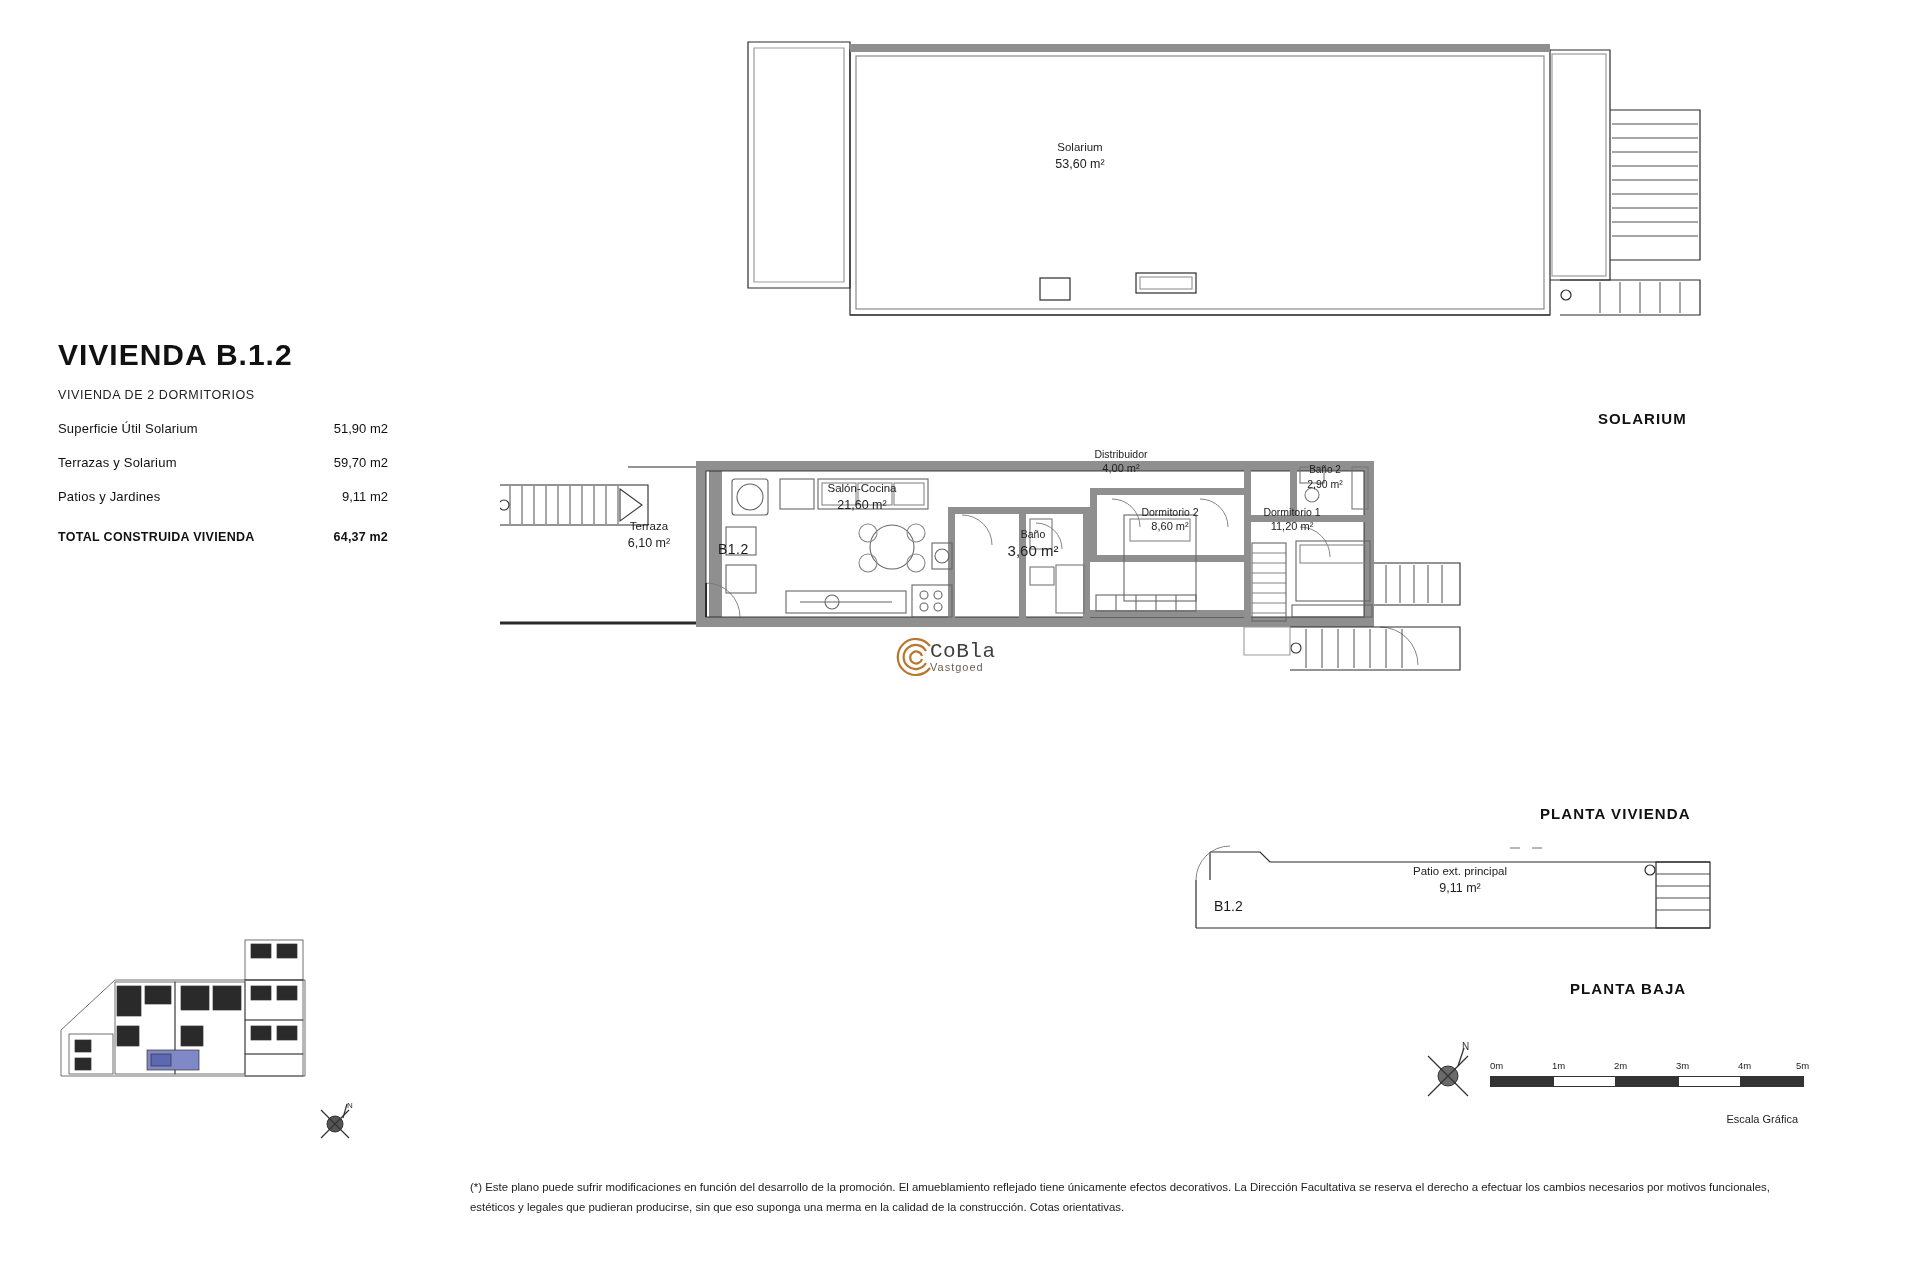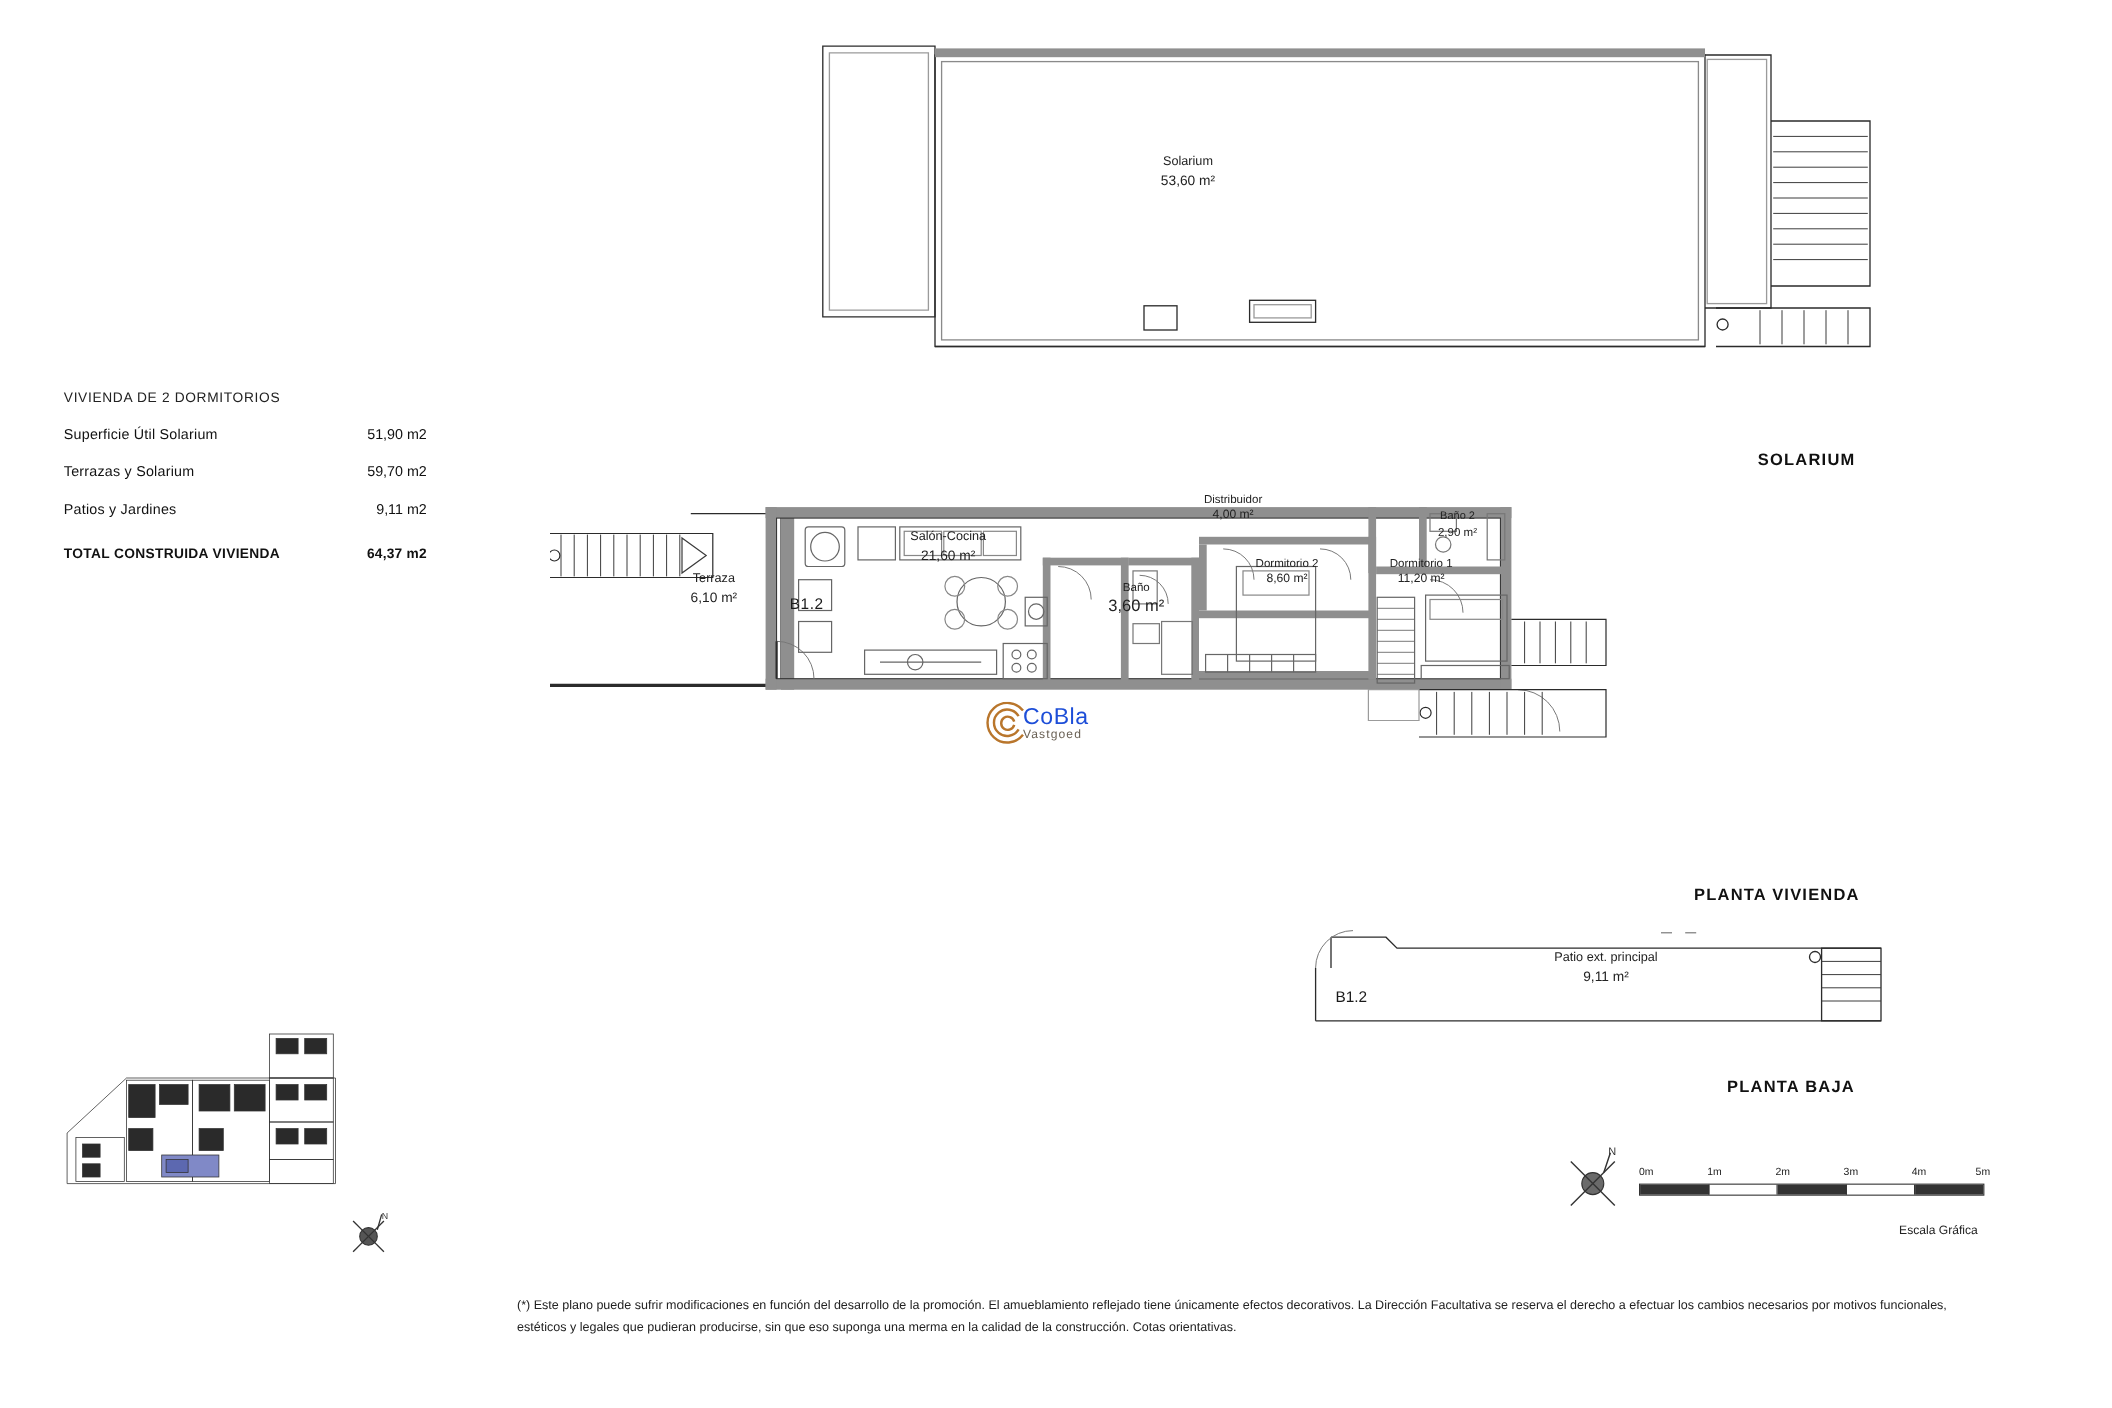--- a/index.html
+++ b/index.html
@@ -33,33 +33,34 @@
   .sb-ticks{position:relative;height:14px;font-size:9.5px;color:#222;}
   .sb-ticks span{position:absolute;top:0;}
   .sb-bar{position:relative;height:9px;margin-top:2px;border:1px solid #333;display:flex;}
   .sb-bar div{flex:1;border-right:1px solid #333;}
   .sb-bar div:last-child{border-right:none;}
   .sb-bar div.f{background:#333;}
   #scale-caption{margin-top:26px;text-align:right;font-size:11px;color:#222;padding-right:12px;}
 
   
   #logo{left:930px;top:640px;}
-  #logo .txt1{font-size:21px;color:#1d4ed8;letter-spacing:.5px;font-family:Liberation Sans, sans-serif;}
+  #logo .txt1{font-size:21px;color:#404040;letter-spacing:.5px;font-family:Liberation Mono, monospace;}
   #logo .txt2{font-size:11px;color:#6b6256;letter-spacing:1px;margin-top:-2px;}
 
   
   .north line, .north circle, .north polygon{vector-effect:non-scaling-stroke;}
 
   
   #keyplan{left:55px;top:930px;width:260px;height:160px;}
 </style>
 </head>
 <body>
 
 <div class="abs" id="title-block">
+  <div id="plan-title">VIVIENDA B.1.2</div>
   <div id="plan-subtitle">VIVIENDA DE 2 DORMITORIOS</div>
 
   <div class="spec-row">
     <div class="lbl">Superficie Útil Solarium</div>
     <div class="val">51,90 m2</div>
   </div>
   <div class="spec-row">
     <div class="lbl">Terrazas y Solarium</div>
     <div class="val">59,70 m2</div>
   </div>

